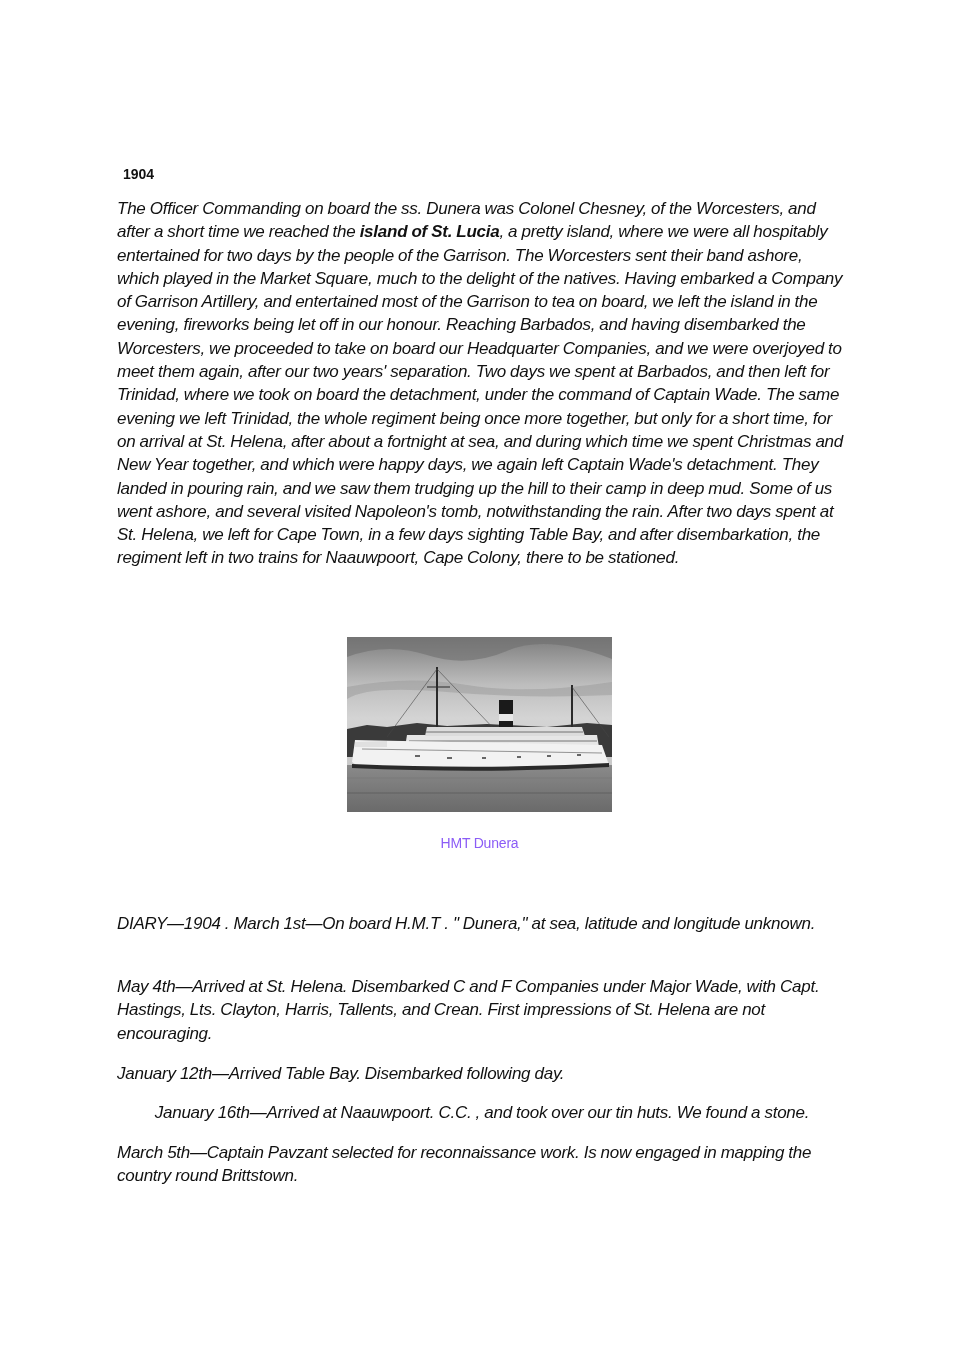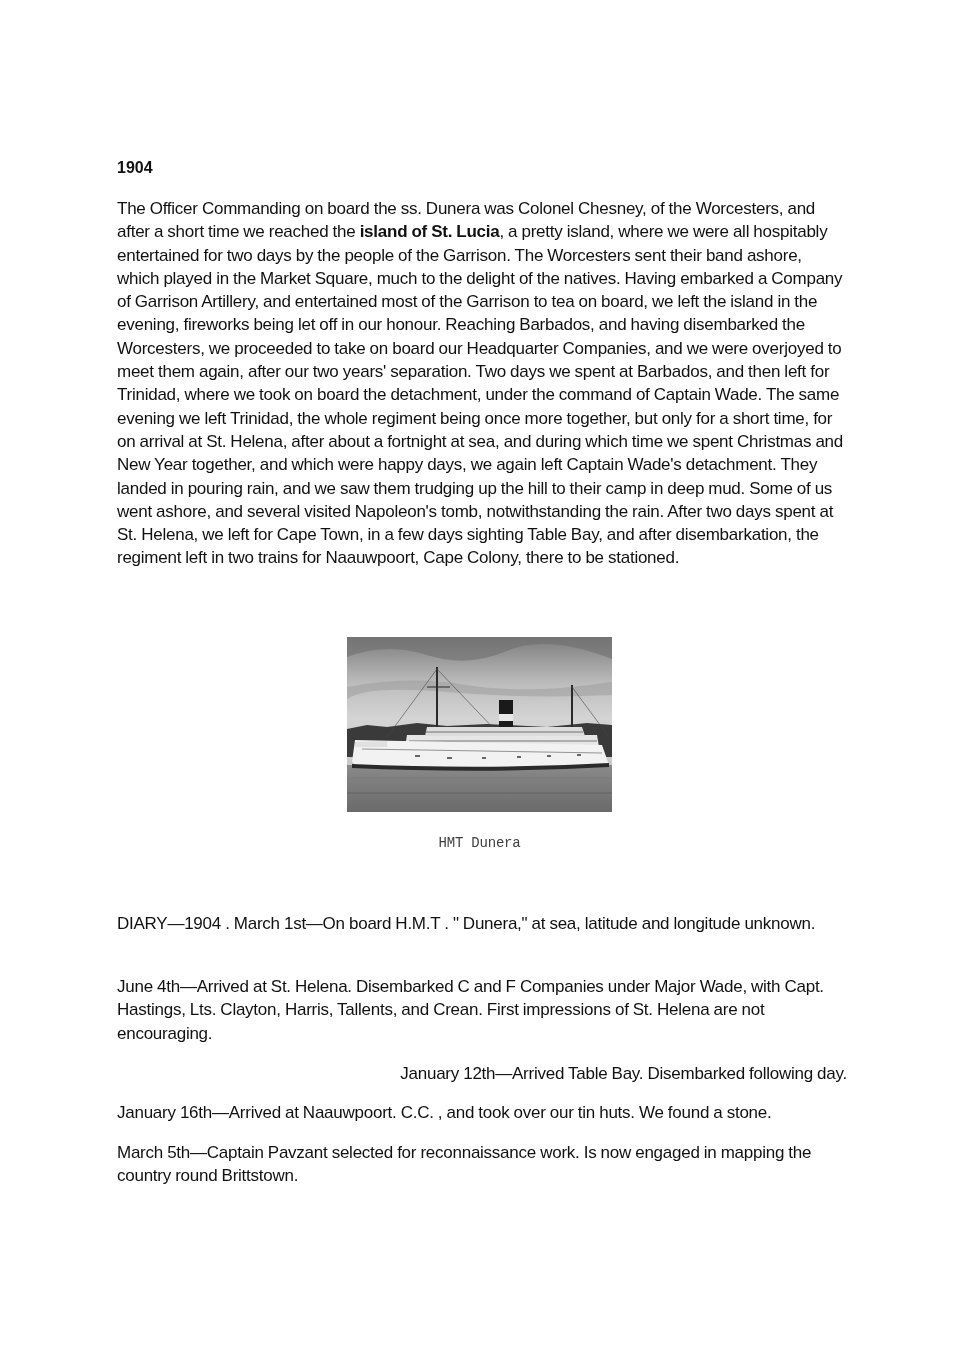--- a/index.html
+++ b/index.html
@@ -13,26 +13,27 @@
       position: relative;
       overflow: hidden;
       color: #111111;
     }
     .heading {
       position: absolute;
       left: 117px;
       top: 157px;
       font-family: "Liberation Sans", sans-serif;
       font-weight: bold;
-      font-size: 16px;
+      font-size: 14px;
       line-height: 22px;
-      margin: 0;
+      margin: 6px;
     }
     .para {
       font-family: "Liberation Sans", sans-serif;
+      font-style: italic;
       font-size: 17px;
       line-height: 23.3px;
       margin: 0;
       letter-spacing: -0.25px;
       word-spacing: -0.3px;
     }
     .para b { font-weight: bold; }
     .intro {
       position: absolute;
       left: 117px;
@@ -51,35 +52,35 @@
       width: 265px;
       height: 175px;
       display: block;
     }
     .caption {
       position: absolute;
       left: 347px;
       top: 833px;
       width: 265px;
       text-align: center;
-      font-family: Liberation Mono, monospace;
+      font-family: Liberation Sans, sans-serif;
       font-size: 14px;
       line-height: 20px;
-      color: #404040;
+      color: #8b5cf6;
       letter-spacing: -0.2px;
     }
     .diary {
       position: absolute;
       left: 117px;
       width: 730px;
     }
     .d1 { top: 912px; }
     .d2 { top: 975px; }
-    .d3 { top: 1062px; text-align: right; }
-    .d4 { top: 1101px; }
+    .d3 { top: 1062px; }
+    .d4 { top: 1101px; text-align: center; }
     .d5 { top: 1141px; }
   </style>
 </head>
 <body>
 
 <h1 class="heading">1904</h1>
 
 <p class="para intro"><span>The Officer Commanding on board the ss. Dunera was Colonel Chesney, of the Worcesters, and after a short time we reached the </span><b>island of St. Lucia</b><span>, a pretty island, where we were all hospitably entertained for two days by the people of the Garrison. The Worcesters sent their band ashore, which played in the Market Square, much to the delight of the natives. Having embarked a Company of Garrison Artillery, and entertained most of the Garrison to tea on board, we left the island in the evening, fireworks being let off in our honour. Reaching Barbados, and having disembarked the Worcesters, we proceeded to take on board our Headquarter Companies, and we were overjoyed to meet them again, after our two years' separation. Two days we spent at Barbados, and then left for Trinidad, where we took on board the detachment, under the command of Captain Wade. The same evening we left Trinidad, the whole regiment being once more together, but only for a short time, for on arrival at St. Helena, after about a fortnight at sea, and during which time we spent Christmas and New Year together, and which were happy days, we again left Captain Wade's detachment. They landed in pouring rain, and we saw them trudging up the hill to their camp in deep mud. Some of us went ashore, and several visited Napoleon's tomb, notwithstanding the rain. After two days spent at St. Helena, we left for Cape Town, in a few days sighting Table Bay, and after disembarkation, the regiment left in two trains for Naauwpoort, Cape Colony, there to be stationed.</span></p>
 
 <figure class="figure">
@@ -129,16 +130,16 @@
       <rect x="170" y="119" width="4" height="2"></rect>
       <rect x="200" y="118" width="4" height="2"></rect>
       <rect x="230" y="117" width="4" height="2"></rect>
     </g>
   </svg>
 </figure>
 
 <div class="caption">HMT Dunera</div>
 
 <p class="para diary d1">DIARY—1904 . March 1st—On board H.M.T . " Dunera," at sea, latitude and longitude unknown.</p>
-<p class="para diary d2">June 4th—Arrived at St. Helena. Disembarked C and F Companies under Major Wade, with Capt. Hastings, Lts. Clayton, Harris, Tallents, and Crean. First impressions of St. Helena are not encouraging.</p>
+<p class="para diary d2">May 4th—Arrived at St. Helena. Disembarked C and F Companies under Major Wade, with Capt. Hastings, Lts. Clayton, Harris, Tallents, and Crean. First impressions of St. Helena are not encouraging.</p>
 <p class="para diary d3">January 12th—Arrived Table Bay. Disembarked following day.</p>
 <p class="para diary d4">January 16th—Arrived at Naauwpoort. C.C. , and took over our tin huts. We found a stone.</p>
 <p class="para diary d5">March 5th—Captain Pavzant selected for reconnaissance work. Is now engaged in mapping the country round Brittstown.</p>
 
 </body></html>

